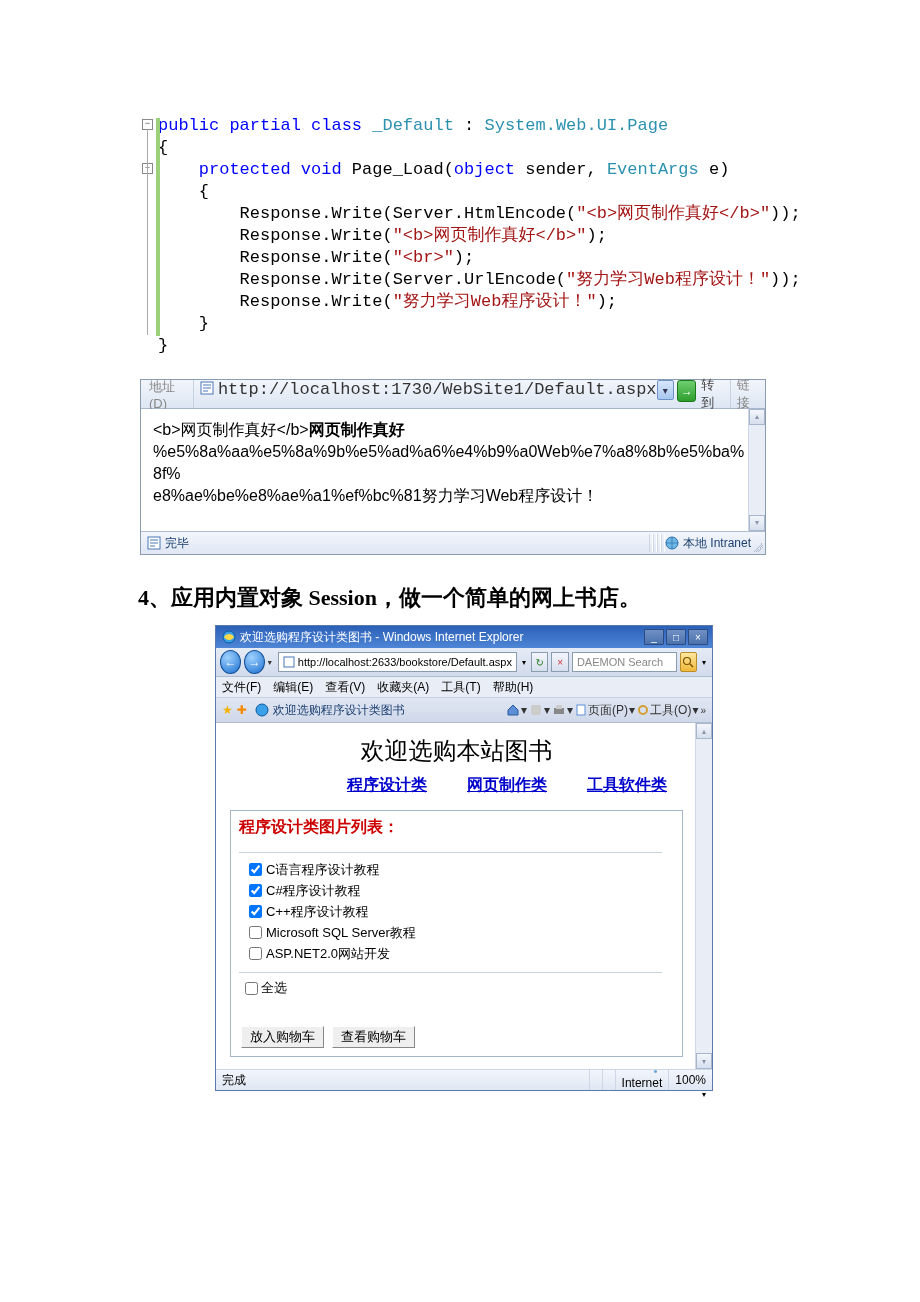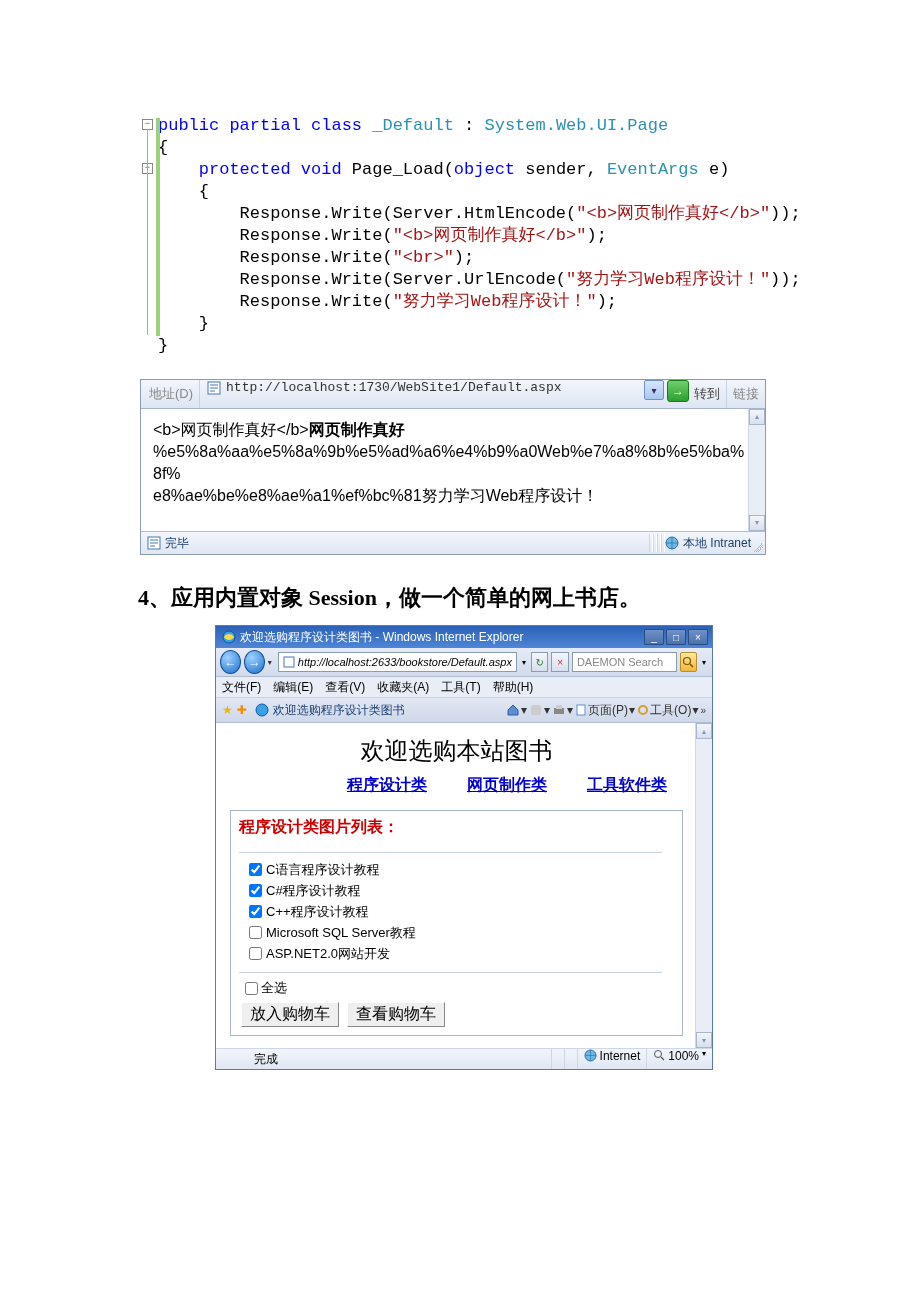--- a/index.html
+++ b/index.html
@@ -81,21 +81,21 @@
   .ie6-page-icon {
     width: 16px; height: 16px;
     margin: 0 4px 0 6px;
     display: inline-flex;
     align-items: center; justify-content: center;
   }
   .ie6-url {
     flex: 1;
     color: #333;
     font-family: SimSun, "Courier New", monospace;
-    font-size: 13px;
+    font-size: 17px;
   }
   .ie6-dd {
     width: 18px; height: 18px;
     background: linear-gradient(#d7e6fb, #a9c7f0);
     border: 1px solid #6f93c7;
     border-radius: 2px;
     margin-right: 3px;
     display: flex; align-items: center; justify-content: center;
     font-size: 10px; color: #335;
   }
@@ -238,21 +238,21 @@
   .nav-dd {
     font-size: 8px; color: #333; margin-right: 3px;
   }
   .ie7-url {
     flex: 1;
     height: 18px;
     background: #fff;
     border: 1px solid #8a9db0;
     font-size: 11px;
     padding: 0 4px;
-    display: flex; align-items: center; font-style: italic;
+    display: flex; align-items: center;
   }
   .ie7-url .pre-icon { margin-right: 3px; }
   .ie7-refresh, .ie7-stop {
     width: 18px; height: 18px;
     border: 1px solid #8a9db0;
     background: linear-gradient(#f3f6fb, #d7dfee);
     display: flex; align-items: center; justify-content: center;
     font-size: 10px;
   }
   .ie7-refresh { color: #2a7a2a; }
@@ -375,42 +375,43 @@
   .book-item input { margin-right: 4px; }
   .select-all {
     display: flex; align-items: flex-start;
     font-size: 13px;
     margin-bottom: 4px;
     padding-left: 2px;
   }
   .btn-row { display: flex; gap: 8px; padding-left: 2px; }
   .winbtn-classic {
     font-family: SimSun, Arial, sans-serif;
-    font-size: 16px;
+    font-size: 13px;
     padding: 1px 8px;
     background: #efefef;
     border: 1px solid #888;
     border-top-color: #fff;
     border-left-color: #fff;
+    margin-top: 24px;
   }
   .ie7-status {
     height: 20px;
     background: linear-gradient(#f2f5fb, #e0e7f3);
     border-top: 1px solid #cfd7e6;
     display: flex; align-items: center;
     font-size: 12px;
     position: relative;
-    padding-left: 32px;
   }
   .ie7-status .sleft { flex: 1; padding-left: 6px; color: #000; }
   .ie7-status .panel {
     border-left: 1px solid #cfd7e6;
     padding: 0 6px;
-    display: flex; align-items: flex-start; gap: 3px;
+    display: flex; align-items: flex-end; gap: 3px;
     height: 100%;
+    flex-direction: column;
   }
   svg { display: block; }
 </style>
 </head>
 <body>
 
 <div class="page">
 
   <div class="code-block">
     <div class="outline-bar">

